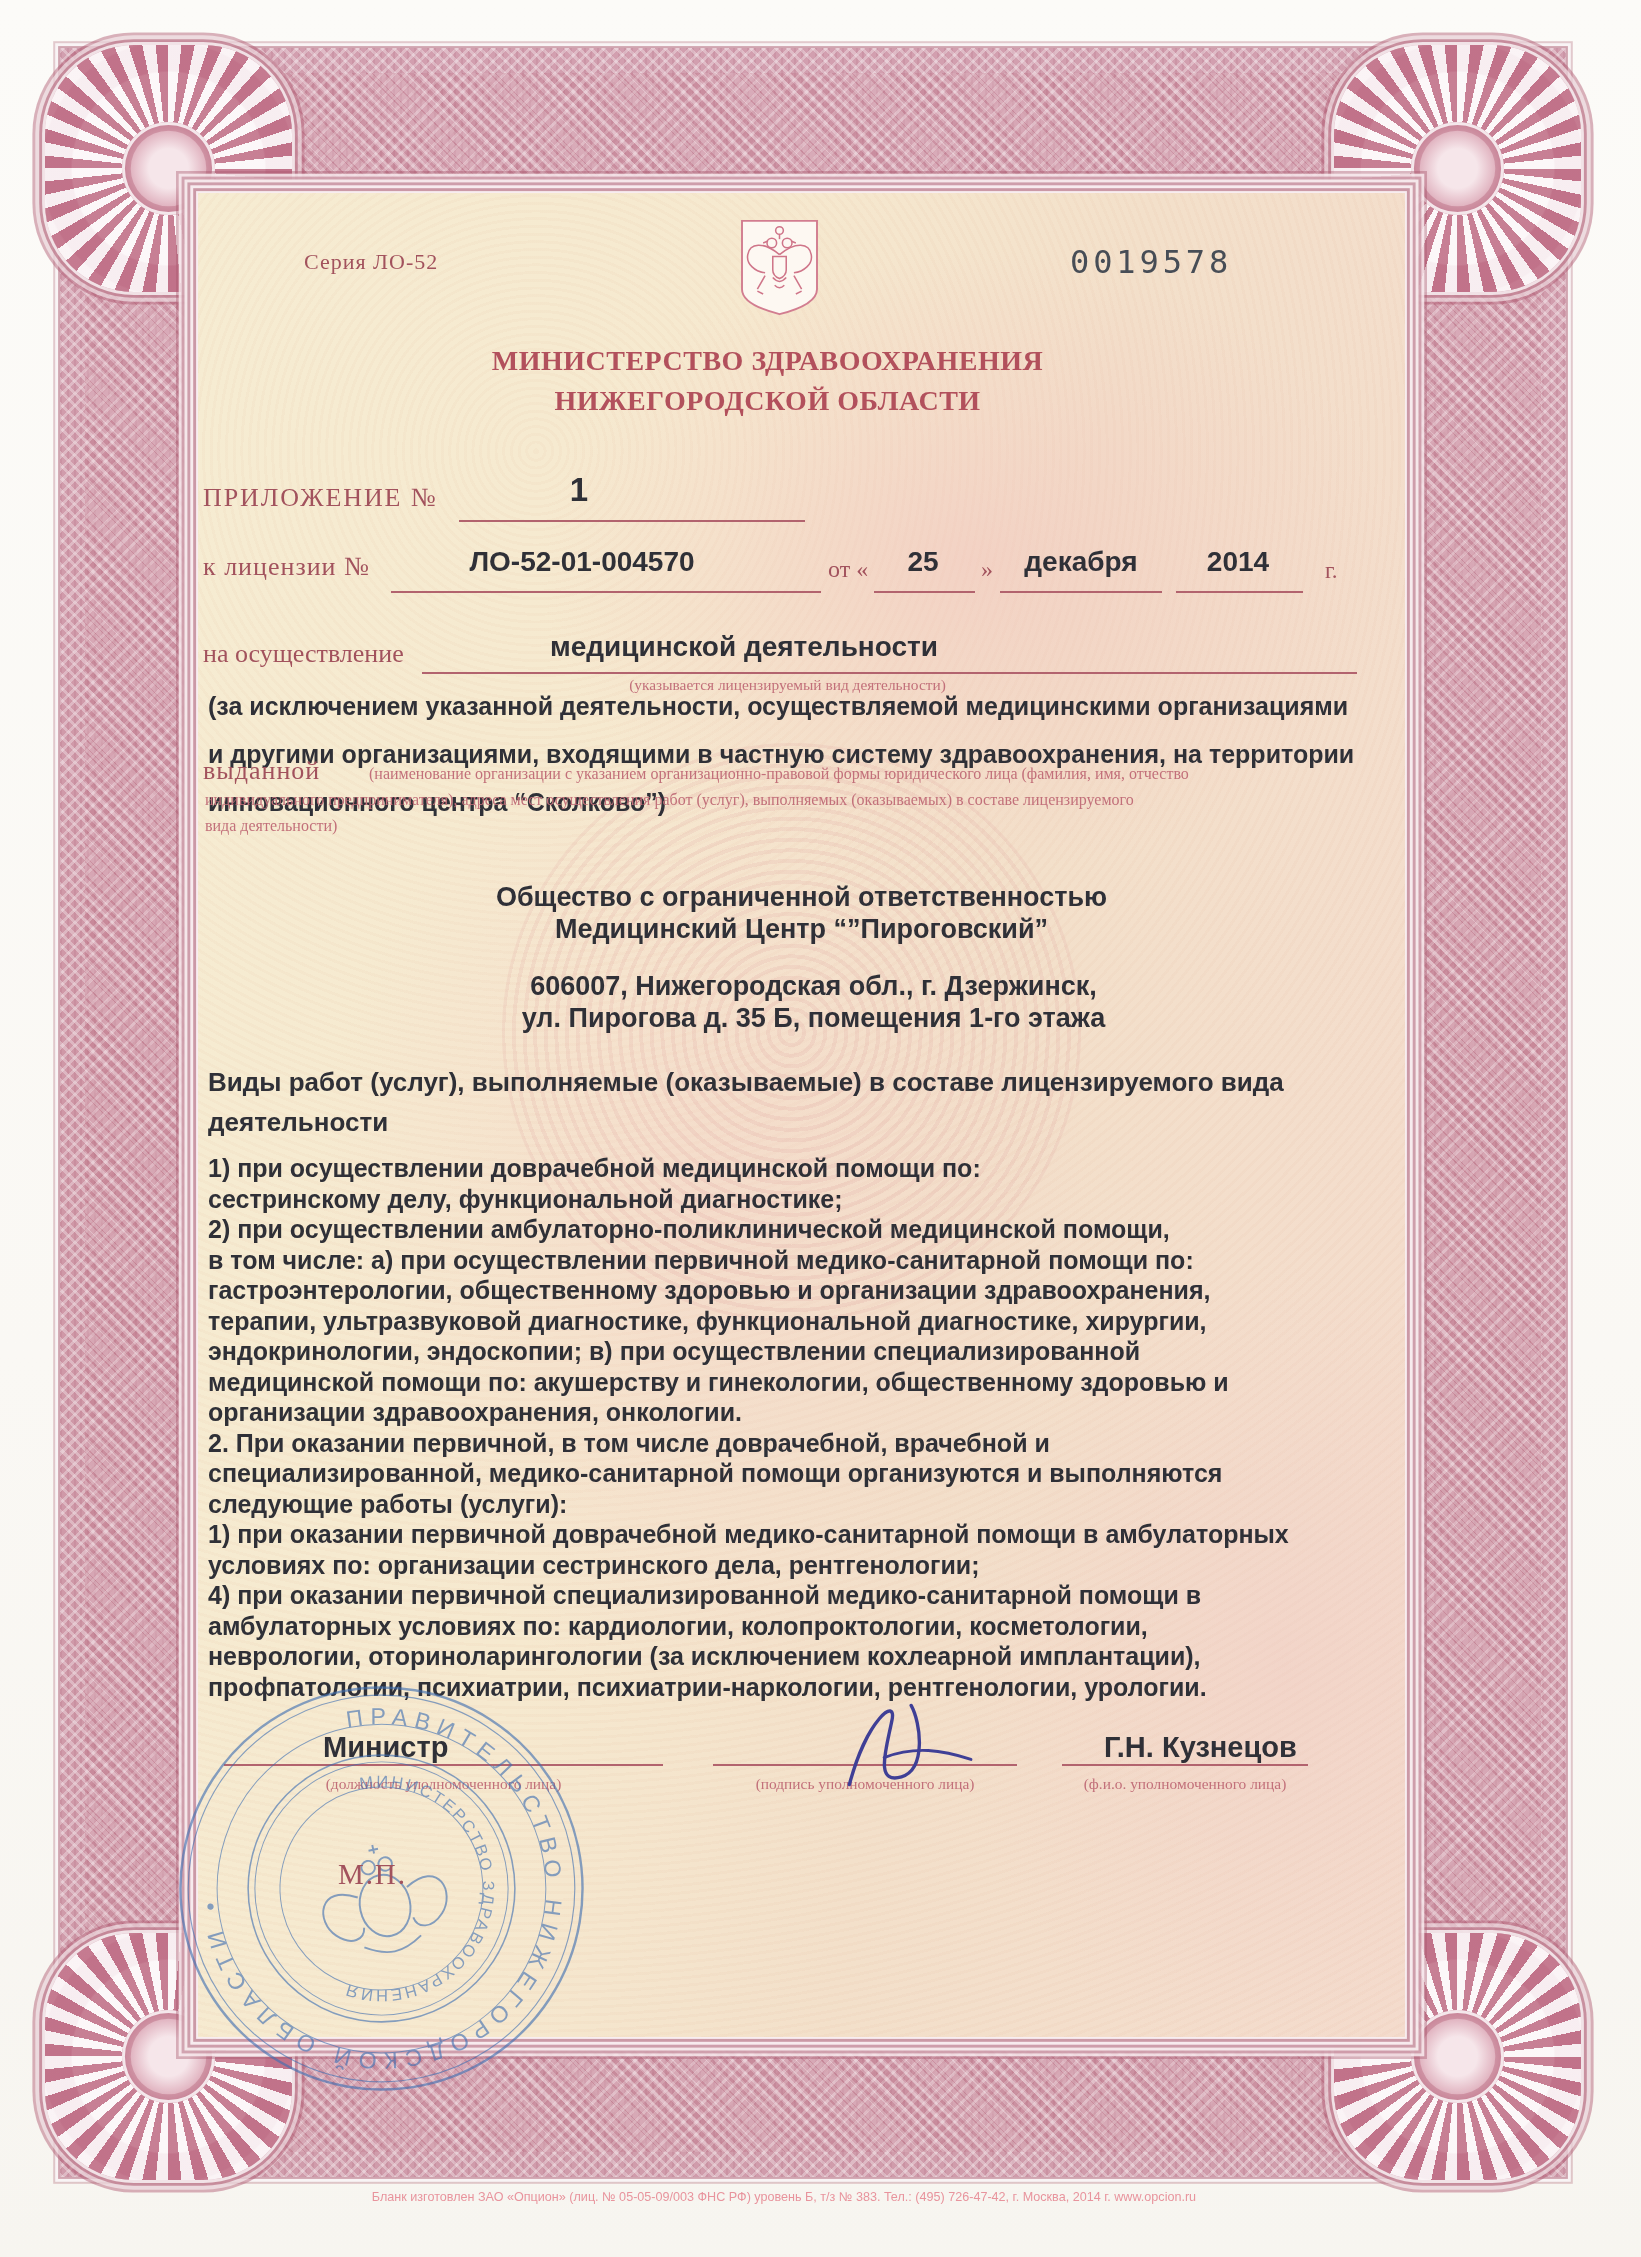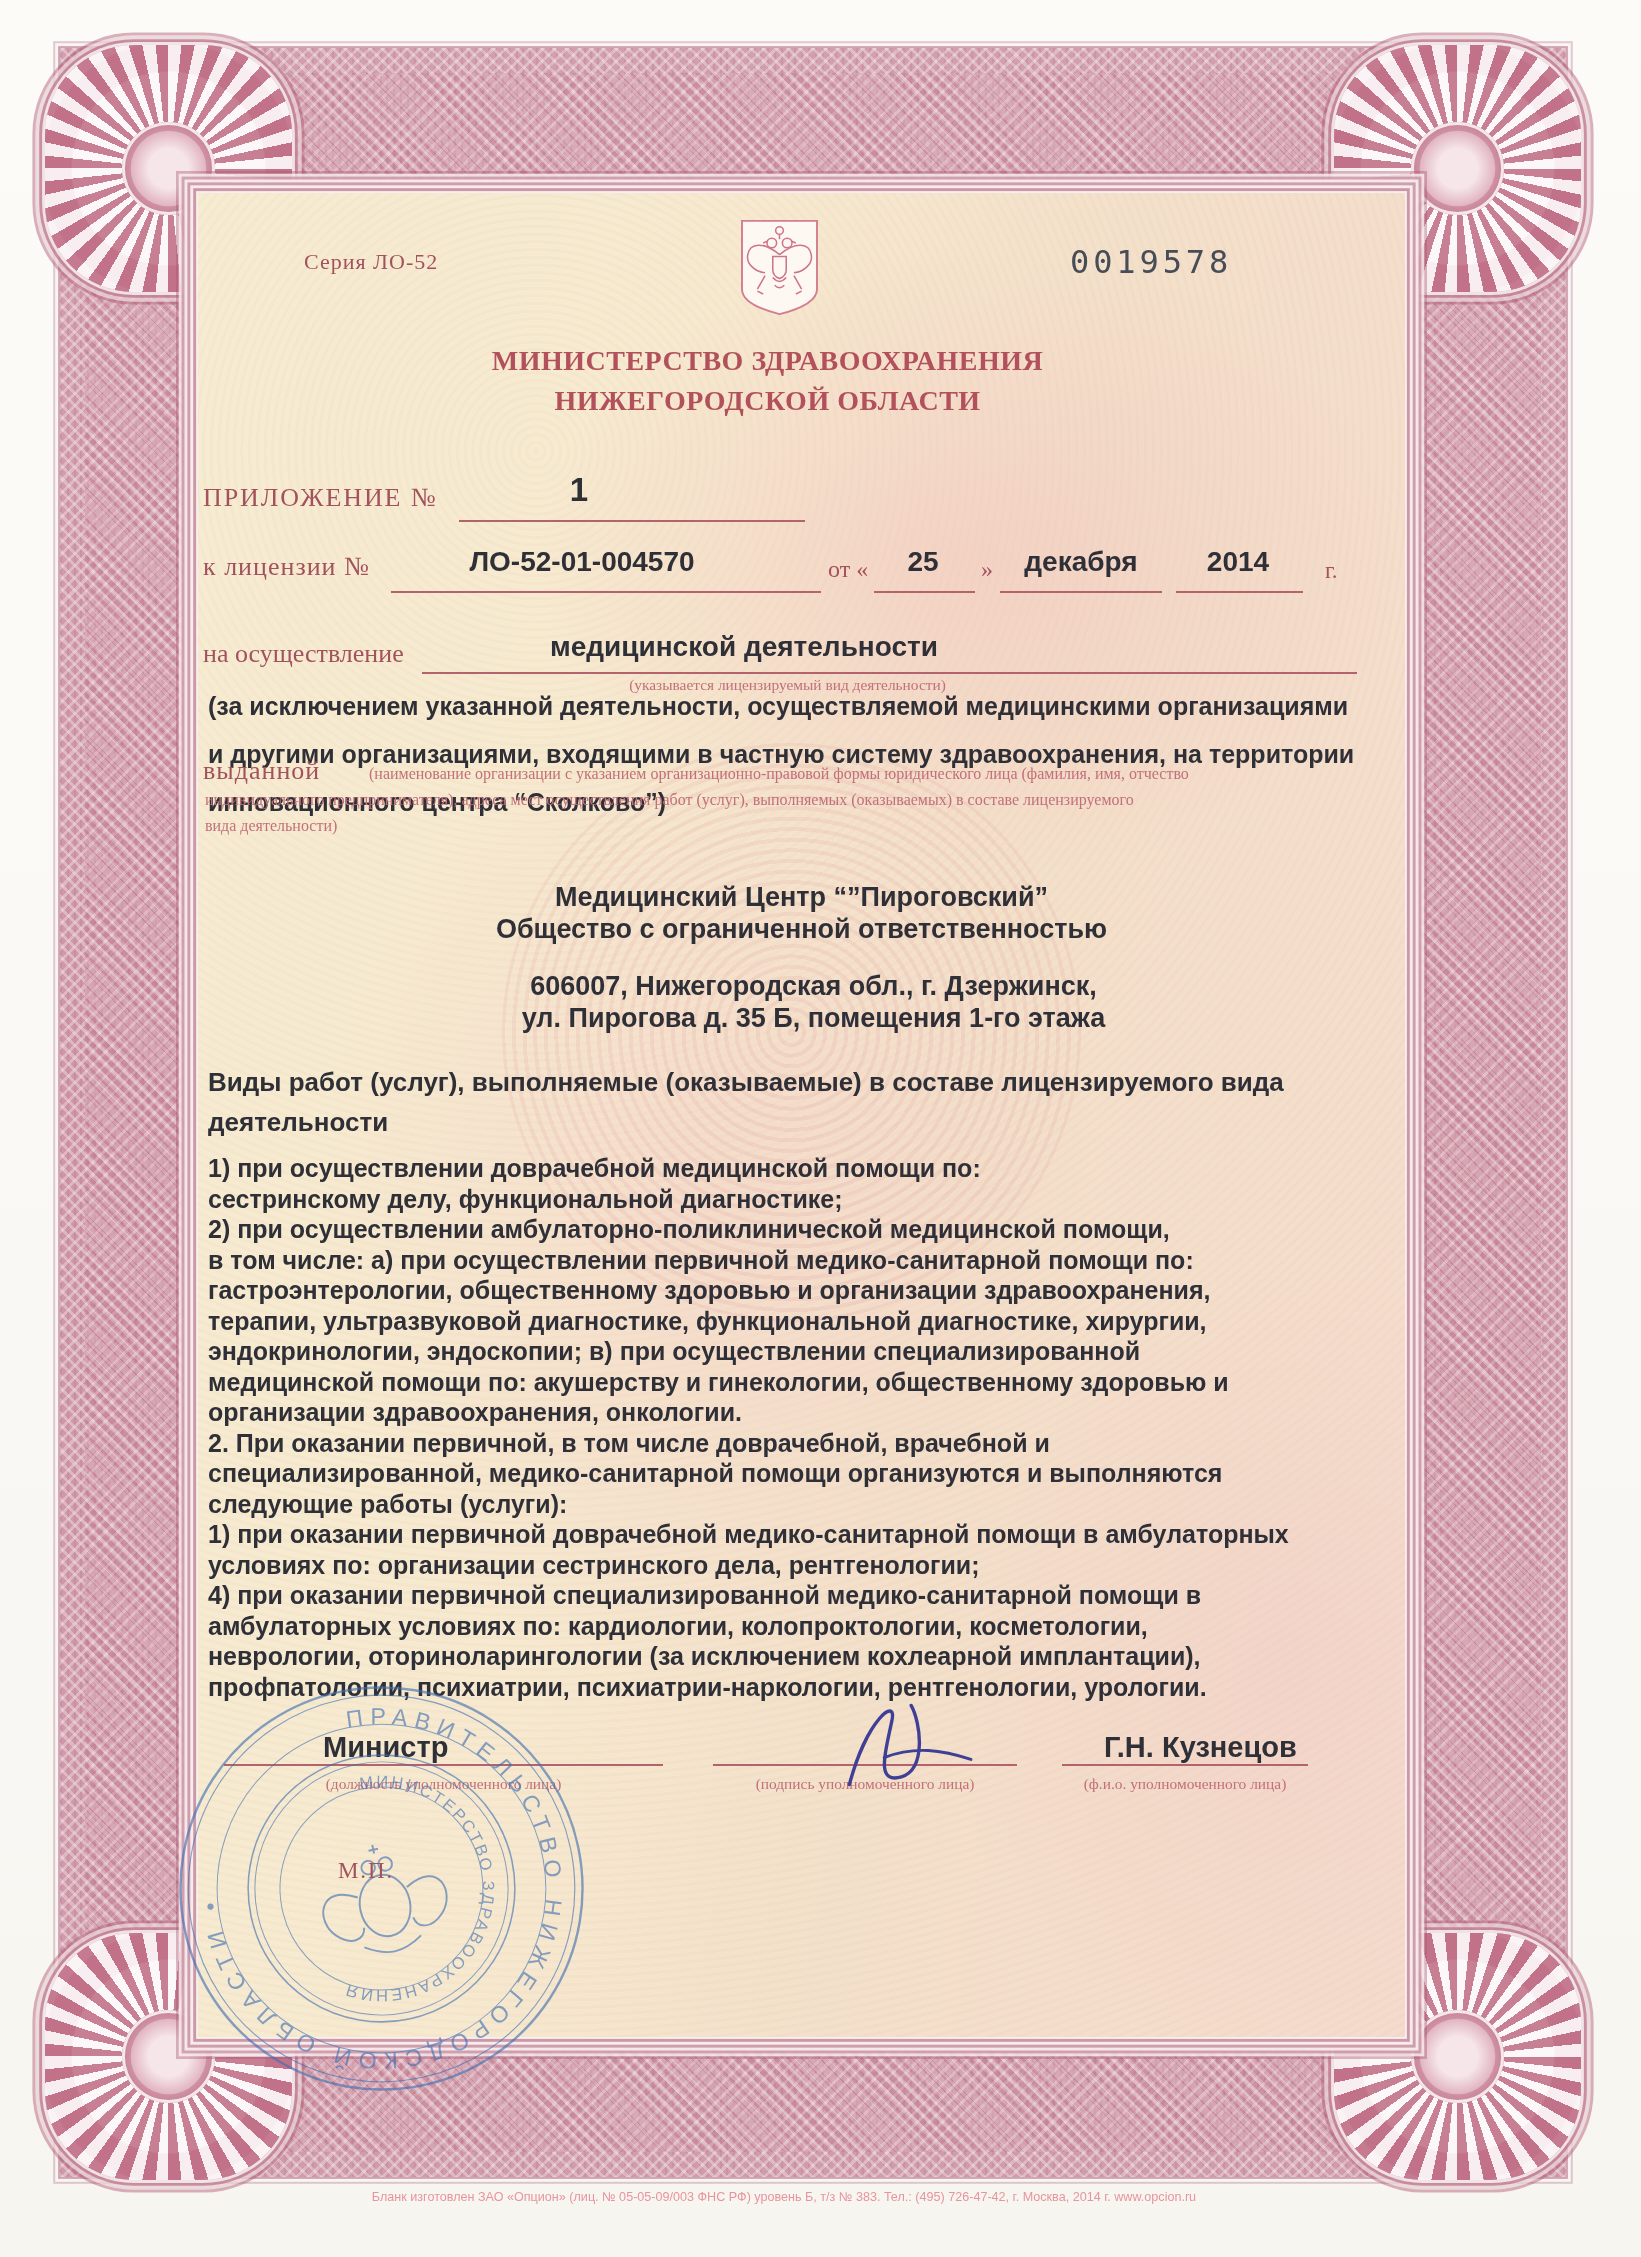--- a/index.html
+++ b/index.html
@@ -142,22 +142,22 @@
   <div class="abs bold-val pre" style="left:208px;top:682px;font-size:25px;line-height:48px;">(за исключением указанной деятельности, осуществляемой медицинскими организациями
 и другими организациями, входящими в частную систему здравоохранения, на территории
 инновационного центра “Сколково”)</div>
 
   <div class="abs red-serif" style="left:203px;top:756px;font-size:26px;letter-spacing:1px;">выданной</div>
   <div class="abs red-cap pre" style="left:205px;top:761px;font-size:16px;line-height:26px;text-indent:164px;">(наименование организации с указанием организационно-правовой формы юридического лица (фамилия, имя, отчество
 индивидуального предпринимателя), адреса мест осуществления работ (услуг), выполняемых (оказываемых) в составе лицензируемого
 вида деятельности)</div>
 
   <div class="abs bold-val ctr" style="left:198px;top:881px;width:1207px;font-size:27px;line-height:32px;">
+    <div>Общество с ограниченной ответственностью</div>
     <div>Медицинский Центр “”Пироговский”</div>
-    <div>Общество с ограниченной ответственностью</div>
   </div>
   <div class="abs bold-val ctr" style="left:198px;top:970px;width:1207px;font-size:27px;line-height:32px;padding-left:12px;">
     <div>606007, Нижегородская обл., г. Дзержинск,</div>
     <div>ул. Пирогова д. 35 Б, помещения 1-го этажа</div>
   </div>
 
   <div class="abs bold-val pre" style="left:208px;top:1062px;font-size:26px;line-height:40px;">Виды работ (услуг), выполняемые (оказываемые) в составе лицензируемого вида
 деятельности</div>
   <div class="abs bold-val pre" style="left:208px;top:1153px;font-size:25px;line-height:30.5px;">1) при осуществлении доврачебной медицинской помощи по:
 сестринскому делу, функциональной диагностике;
@@ -209,18 +209,18 @@
         <ellipse cx="0" cy="8" rx="26" ry="32"></ellipse>
         <path d="M-26,-6 C-64,-28 -74,10 -56,28 C-42,42 -28,38 -26,26"></path>
         <path d="M26,-6 C64,-28 74,10 56,28 C42,42 28,38 26,26"></path>
         <circle cx="-9" cy="-34" r="7"></circle>
           <circle cx="9" cy="-34" r="7"></circle>
         <path d="M0,-47 l0,-9 M-5,-51 l10,0"></path>
         <path d="M-30,46 C-8,60 8,60 30,46"></path>
       </g>
     </g>
   </svg>
-  <div class="abs red-serif mp" style="left:338px;top:1858px;font-size:23px;letter-spacing:1.9px;">М.П.</div>
+  <div class="abs red-serif mp" style="left:338px;top:1858px;font-size:29px;letter-spacing:1.9px;">М.П.</div>
 
   <div class="abs ctr" style="left:0px;top:2190px;width:1568px;font-size:12.6px;color:#e8949d;">Бланк изготовлен ЗАО «Опцион» (лиц. № 05-05-09/003 ФНС РФ) уровень Б, т/з № 383.  Тел.: (495) 726-47-42, г. Москва, 2014 г. www.opcion.ru</div>
 
 </div>
 
 
 </body></html>

